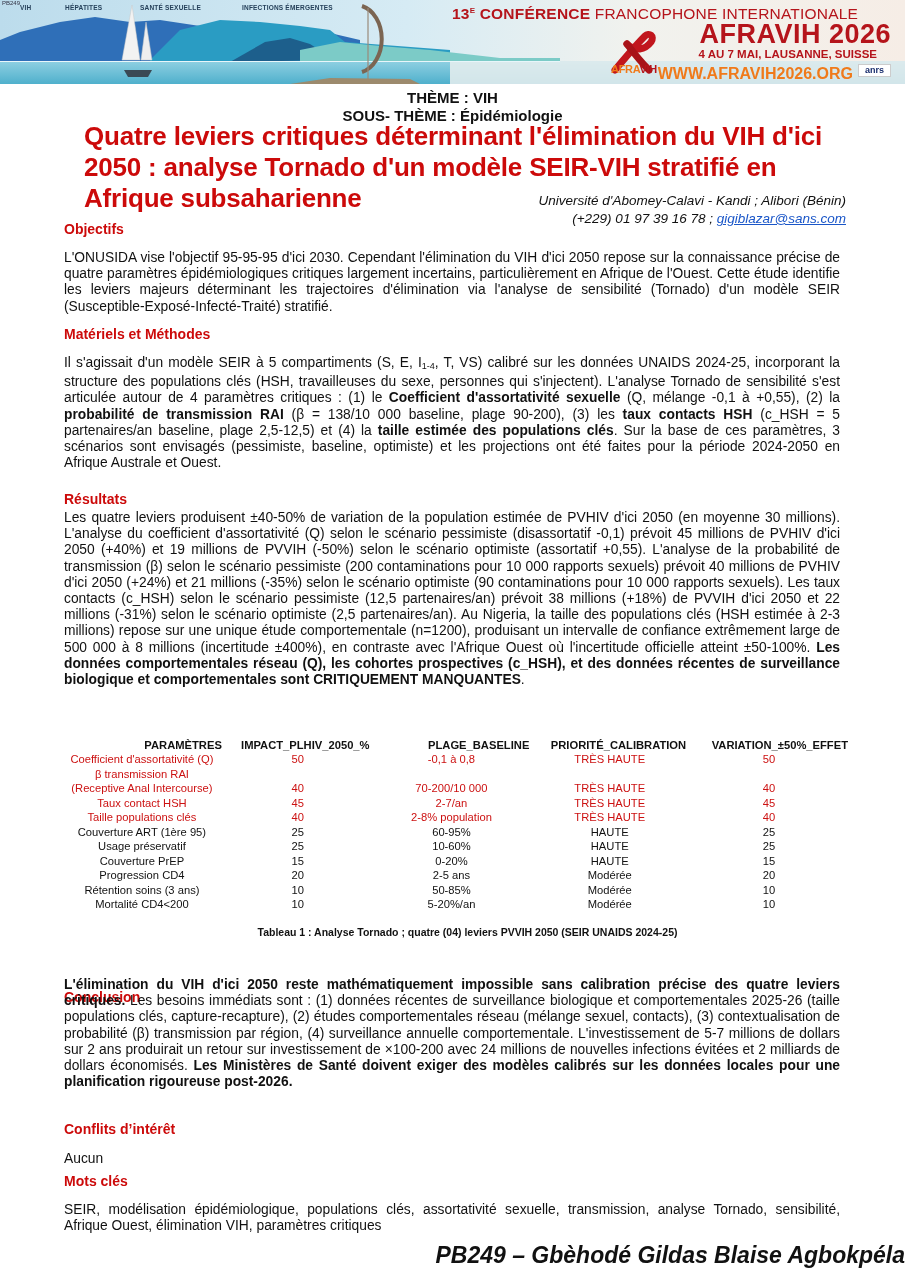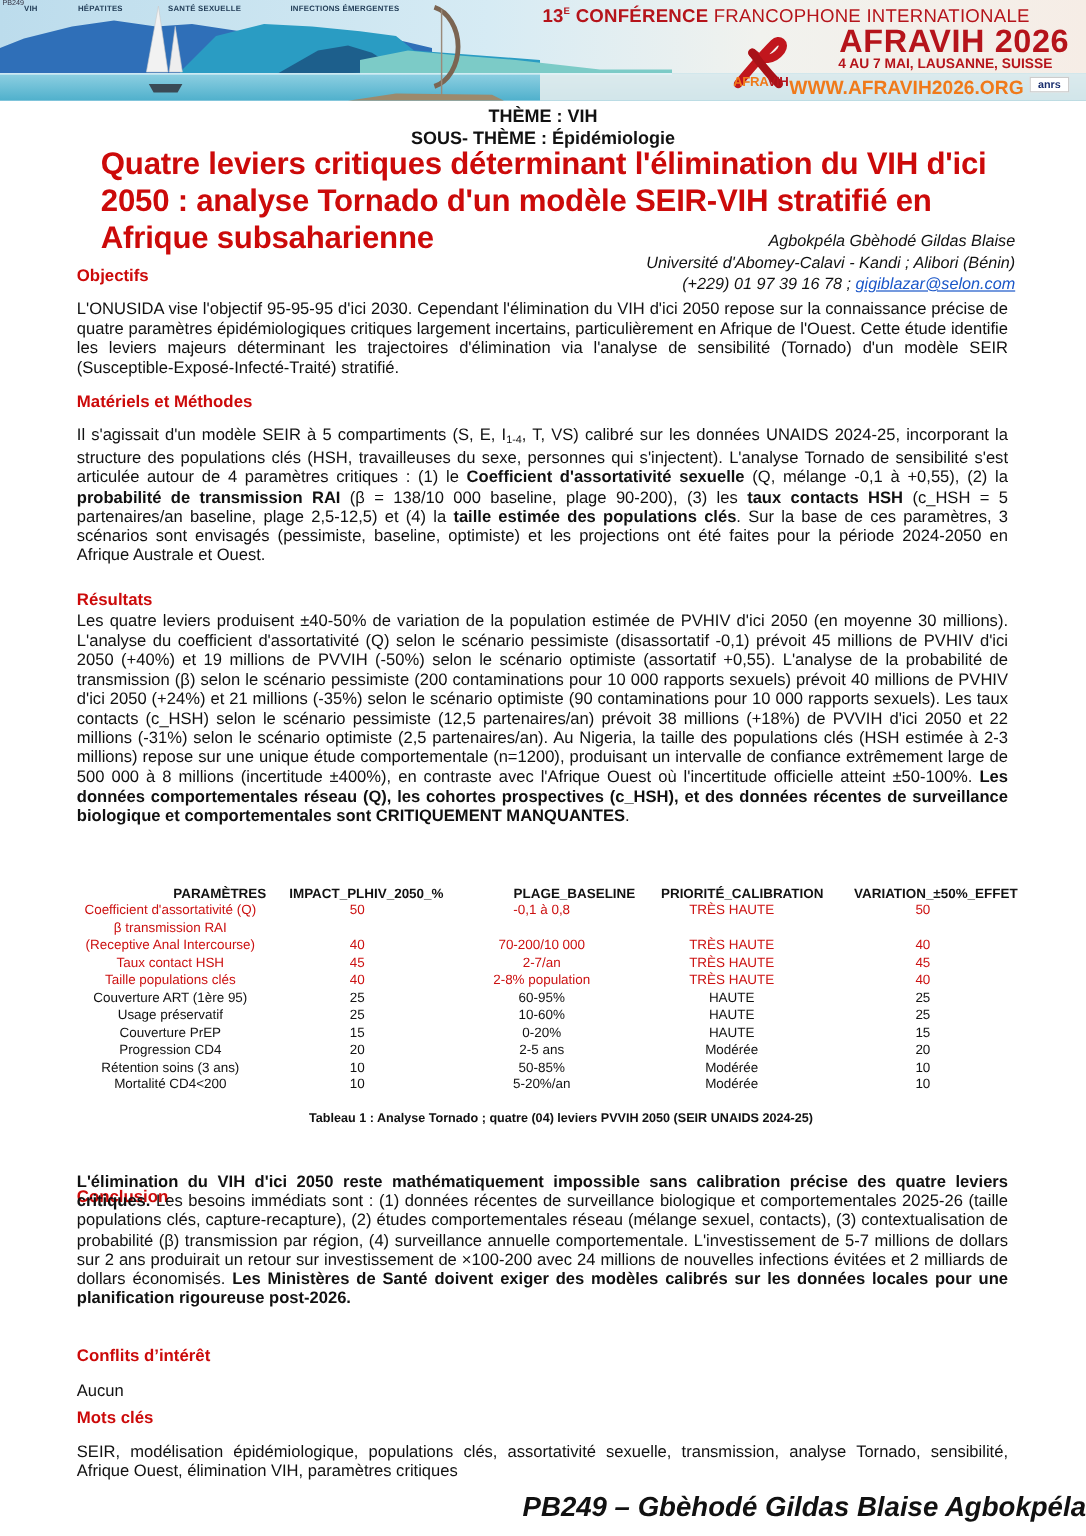--- a/index.html
+++ b/index.html
@@ -113,25 +113,24 @@
   <div class="afravih-dates">4 AU 7 MAI, LAUSANNE, SUISSE</div>
   <div class="afravih-web">WWW.AFRAVIH2026.ORG</div>
   <div class="anrs-logo">anrs</div>
 </div>
 
 <div class="theme t1">THÈME : VIH</div>
 <div class="theme t2">SOUS- THÈME : Épidémiologie</div>
 <h1 class="main-title">Quatre leviers critiques déterminant l'élimination du VIH d'ici 2050 : analyse Tornado d'un modèle SEIR-VIH stratifié en Afrique subsaharienne</h1>
 
 <div class="author-block">
-  <div>Agbokpéla Gbèhodé Gildas Blaise</div>
   <div>Université d'Abomey-Calavi - Kandi ; Alibori (Bénin)</div>
   <div>
     <span>(+229) 01 97 39 16 78 ;</span>
-    <a>gigiblazar@selon.com</a>
+    <a>gigiblazar@sans.com</a>
   </div>
 </div>
 
 <div class="section-h" style="top:221px">Objectifs</div>
 <p class="para" style="top:250px">L'ONUSIDA vise l'objectif 95-95-95 d'ici 2030. Cependant l'élimination du VIH d'ici 2050 repose sur la connaissance précise de quatre paramètres épidémiologiques critiques largement incertains, particulièrement en Afrique de l'Ouest. Cette étude identifie les leviers majeurs déterminant les trajectoires d'élimination via l'analyse de sensibilité (Tornado) d'un modèle SEIR (Susceptible-Exposé-Infecté-Traité) stratifié.</p>
 
 <div class="section-h" style="top:326px">Matériels et Méthodes</div>
 <p class="para" style="top:355px"><span>Il s'agissait d'un modèle SEIR à 5 compartiments (S, E, I</span><sub>1-4</sub><span>, T, VS) calibré sur les données UNAIDS 2024-25, incorporant la structure des populations clés (HSH, travailleuses du sexe, personnes qui s'injectent). L'analyse Tornado de sensibilité s'est articulée autour de 4 paramètres critiques : (1) le </span><b>Coefficient d'assortativité sexuelle</b><span> (Q, mélange -0,1 à +0,55), (2) la </span><b>probabilité de transmission RAI</b><span> (β = 138/10 000 baseline, plage 90-200), (3) les </span><b>taux contacts HSH</b><span> (c_HSH = 5 partenaires/an baseline, plage 2,5-12,5) et (4) la </span><b>taille estimée des populations clés</b><span>. Sur la base de ces paramètres, 3 scénarios sont envisagés (pessimiste, baseline, optimiste) et les projections ont été faites pour la période 2024-2050 en Afrique Australe et Ouest.</span></p>
 
 <div class="section-h" style="top:491px">Résultats</div>

